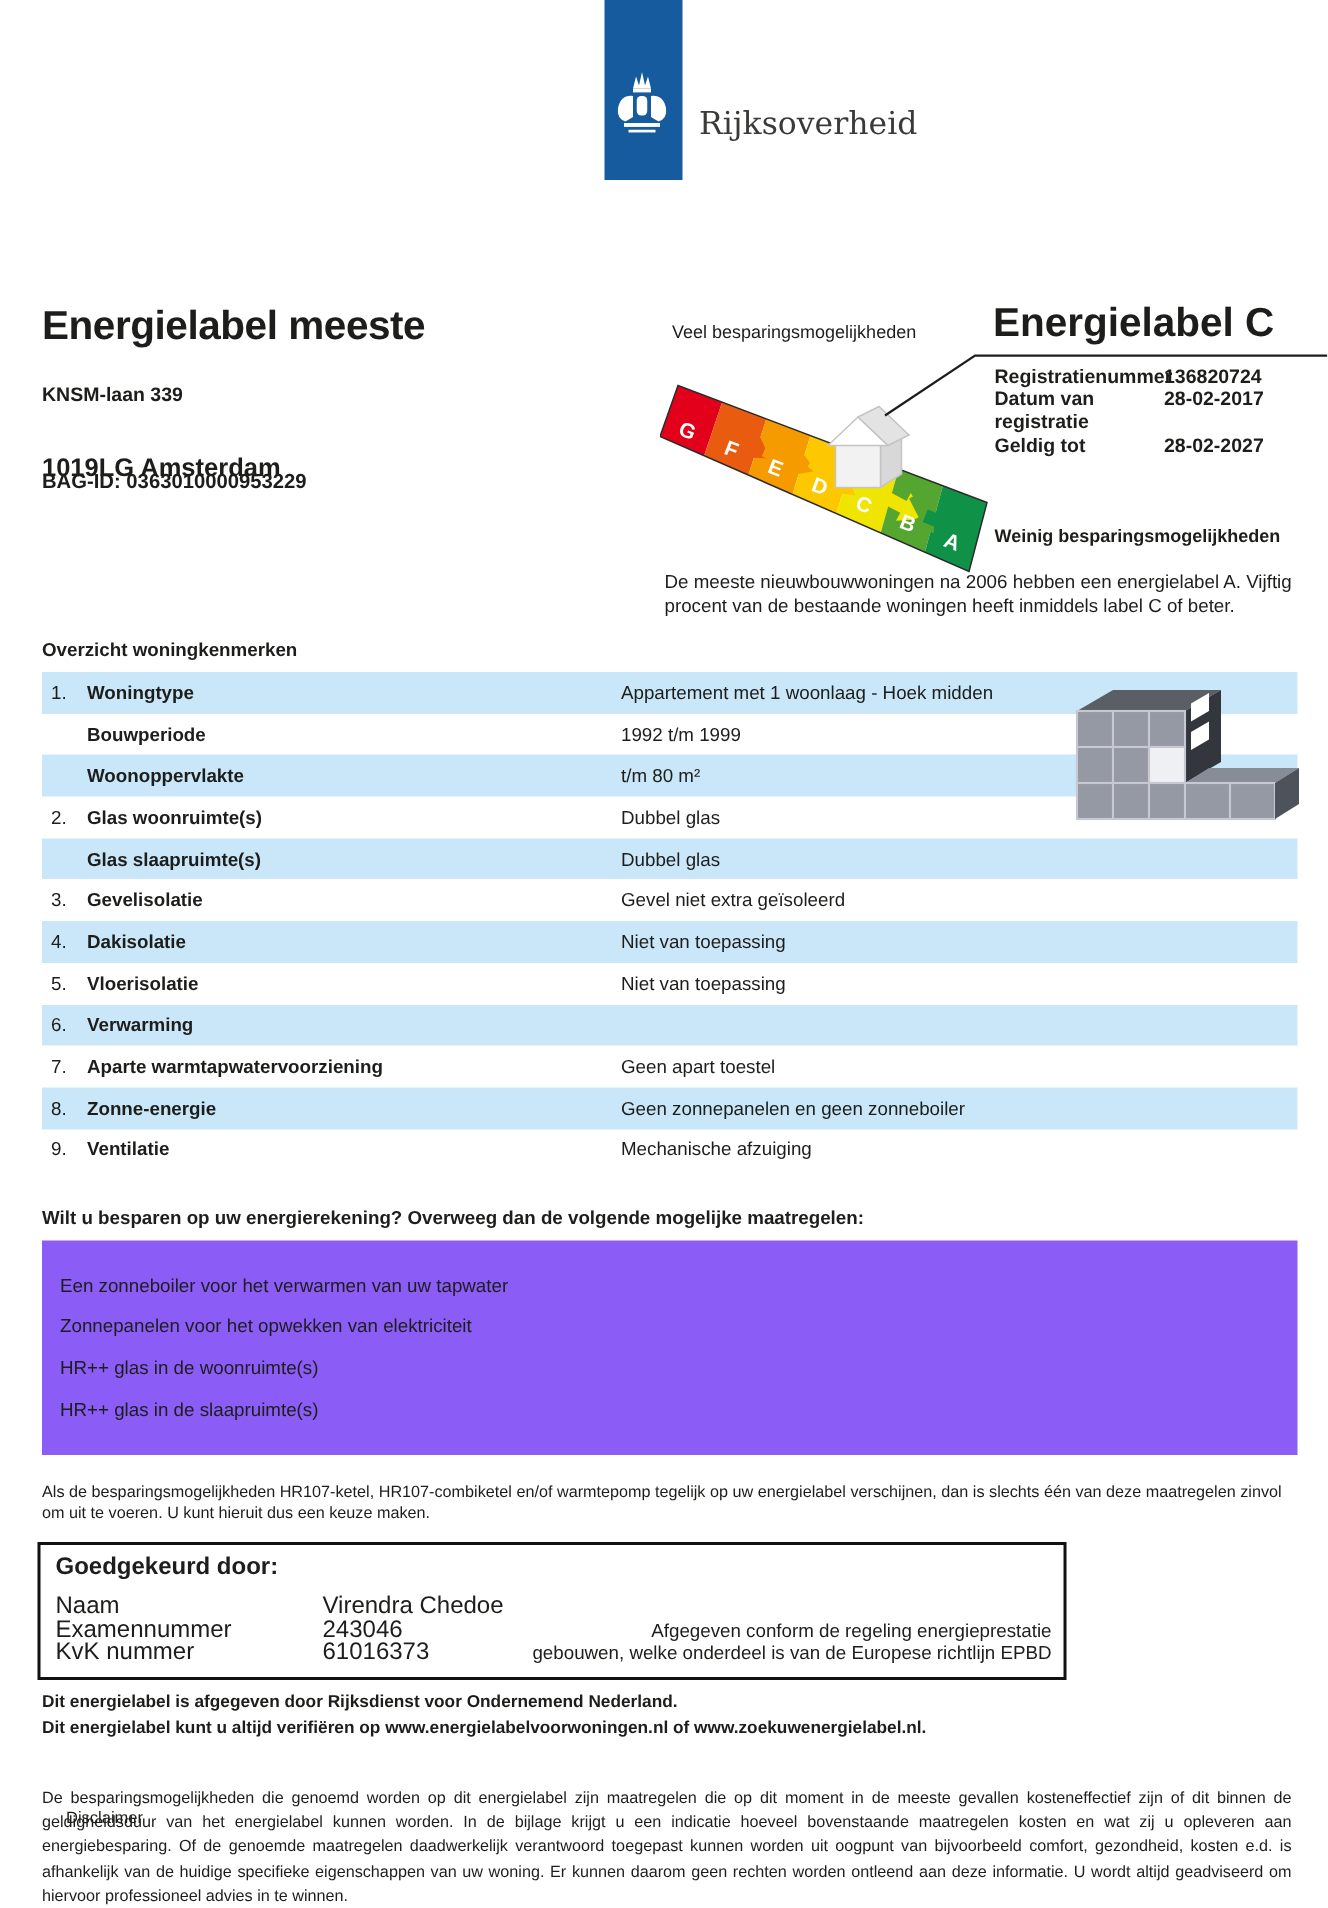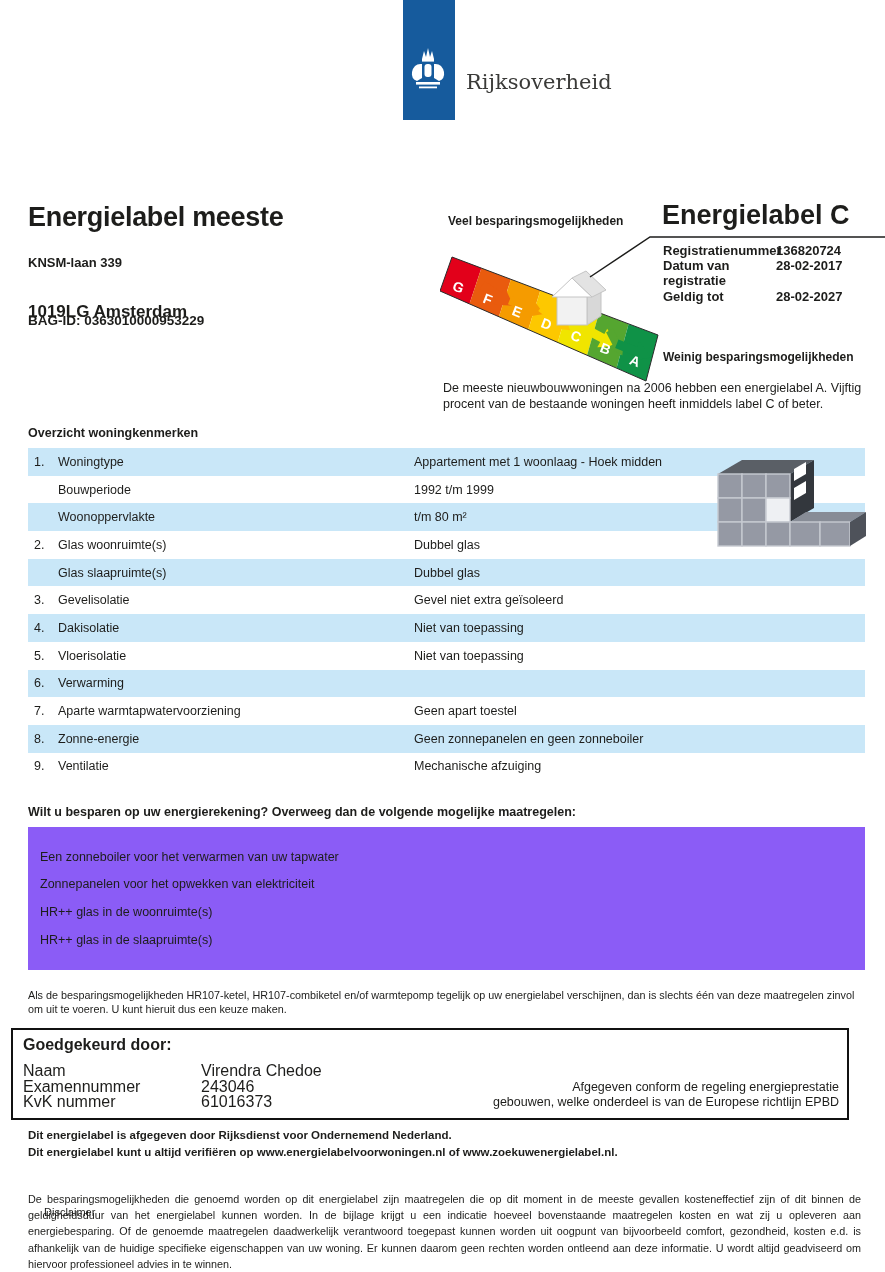--- a/index.html
+++ b/index.html
@@ -11,46 +11,46 @@
   .banner { left:403px; top:0; width:52px; height:120px; background:#165b9d; }
   .wordmark { left:466px; top:70px; font-family:"DejaVu Serif", serif; font-size:21px; color:#3a3a38; }
 
   
   .page-title { left:28px; top:202px; font-size:27px; font-weight:bold; letter-spacing:-0.3px; }
   .addr1 { left:28px; top:255px; font-size:13px; font-weight:bold; }
   .addr2 { left:28px; top:282px; font-size:17px; font-weight:bold;margin-top:20px; }
   .bag   { left:28px; top:313px; font-size:13.5px; font-weight:bold; }
 
   
-  .veel   { left:448px; top:214px; font-size:12px; font-weight:700; }
+  .veel   { left:448px; top:214px; font-size:12px; font-weight:400; }
   .label-heading { left:662px; top:200px; font-size:27px; font-weight:bold; }
   .reg-block { left:663px; top:243px; font-size:13px; font-weight:600; line-height:15.2px; }
   .reg-row { display:flex; }
   .reg-row .rl { width:113px; }
   .weinig { left:663px; top:350px; font-size:12px; font-weight:600; }
   .label-note { left:443px; top:381px; width:428px; font-size:12.5px; line-height:15.5px; }
 
   
   .overzicht { left:28px; top:426px; font-size:12.5px; font-weight:bold; }
   .ctable { left:28px; top:448px; width:837px; }
   .trow { height:27.7px; display:flex; align-items:center; font-size:12.5px; }
   .trow.blue { background:#c9e7f8; }
   .tnum { width:30px; padding-left:6px; }
-  .tlabel { width:356px; }
+  .tlabel { width:356px;font-weight:bold; }
   .tvalue { flex:1; }
 
   
   .measures-heading { left:28px; top:805px; font-size:12.5px; font-weight:bold; }
   .measures-box { left:28px; top:827px; width:837px; height:143px; background:#8b5cf6; padding:16px 0 0 12px; }
   .measure-item { height:27.6px; font-size:12.5px; display:flex; align-items:center; }
 
   .hr-note { left:28px; top:989px; width:833px; font-size:10.8px; line-height:13.5px; }
 
   
-  .approval { left:11px; top:1028px; width:838px; height:92px; border:2px solid #111; }
+  .approval { left:25px; top:1028px; width:686px; height:92px; border:2px solid #111; }
   .approval-heading { left:10px; top:6px; font-size:16px; font-weight:bold; }
   .fields { left:10px; top:33px; font-size:16px; line-height:15.5px; }
   .frow { display:flex; }
   .frow .fl { width:178px; }
   .conform { right:8px; bottom:8px; width:420px; text-align:right; font-size:12.5px; line-height:15px; }
 
   
   .fbold1 { left:28px; top:1129px; font-size:11.5px; font-weight:bold; }
   .fbold2 { left:28px; top:1146px; font-size:11.5px; font-weight:bold; }
   .disc-h { left:28px; top:1206px; font-size:11px;margin-left:16px; }

